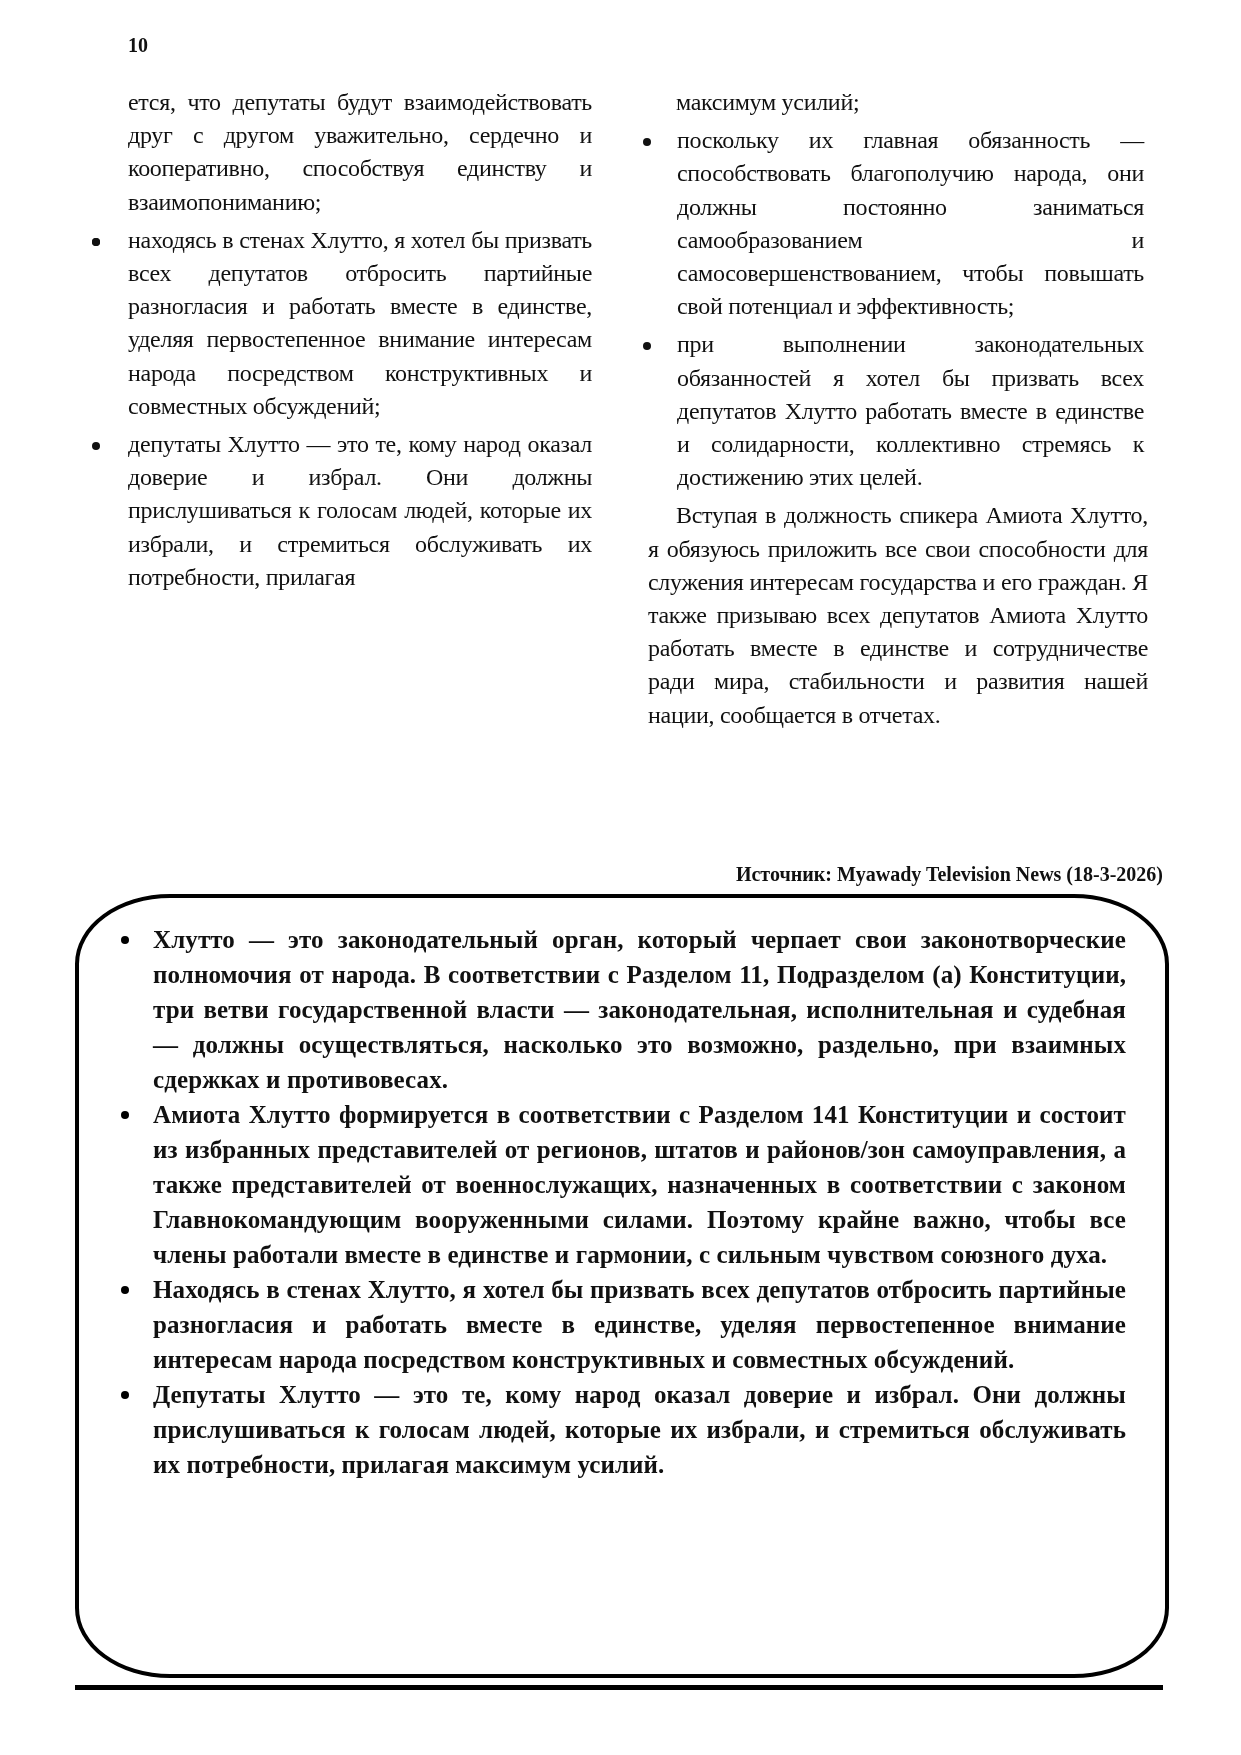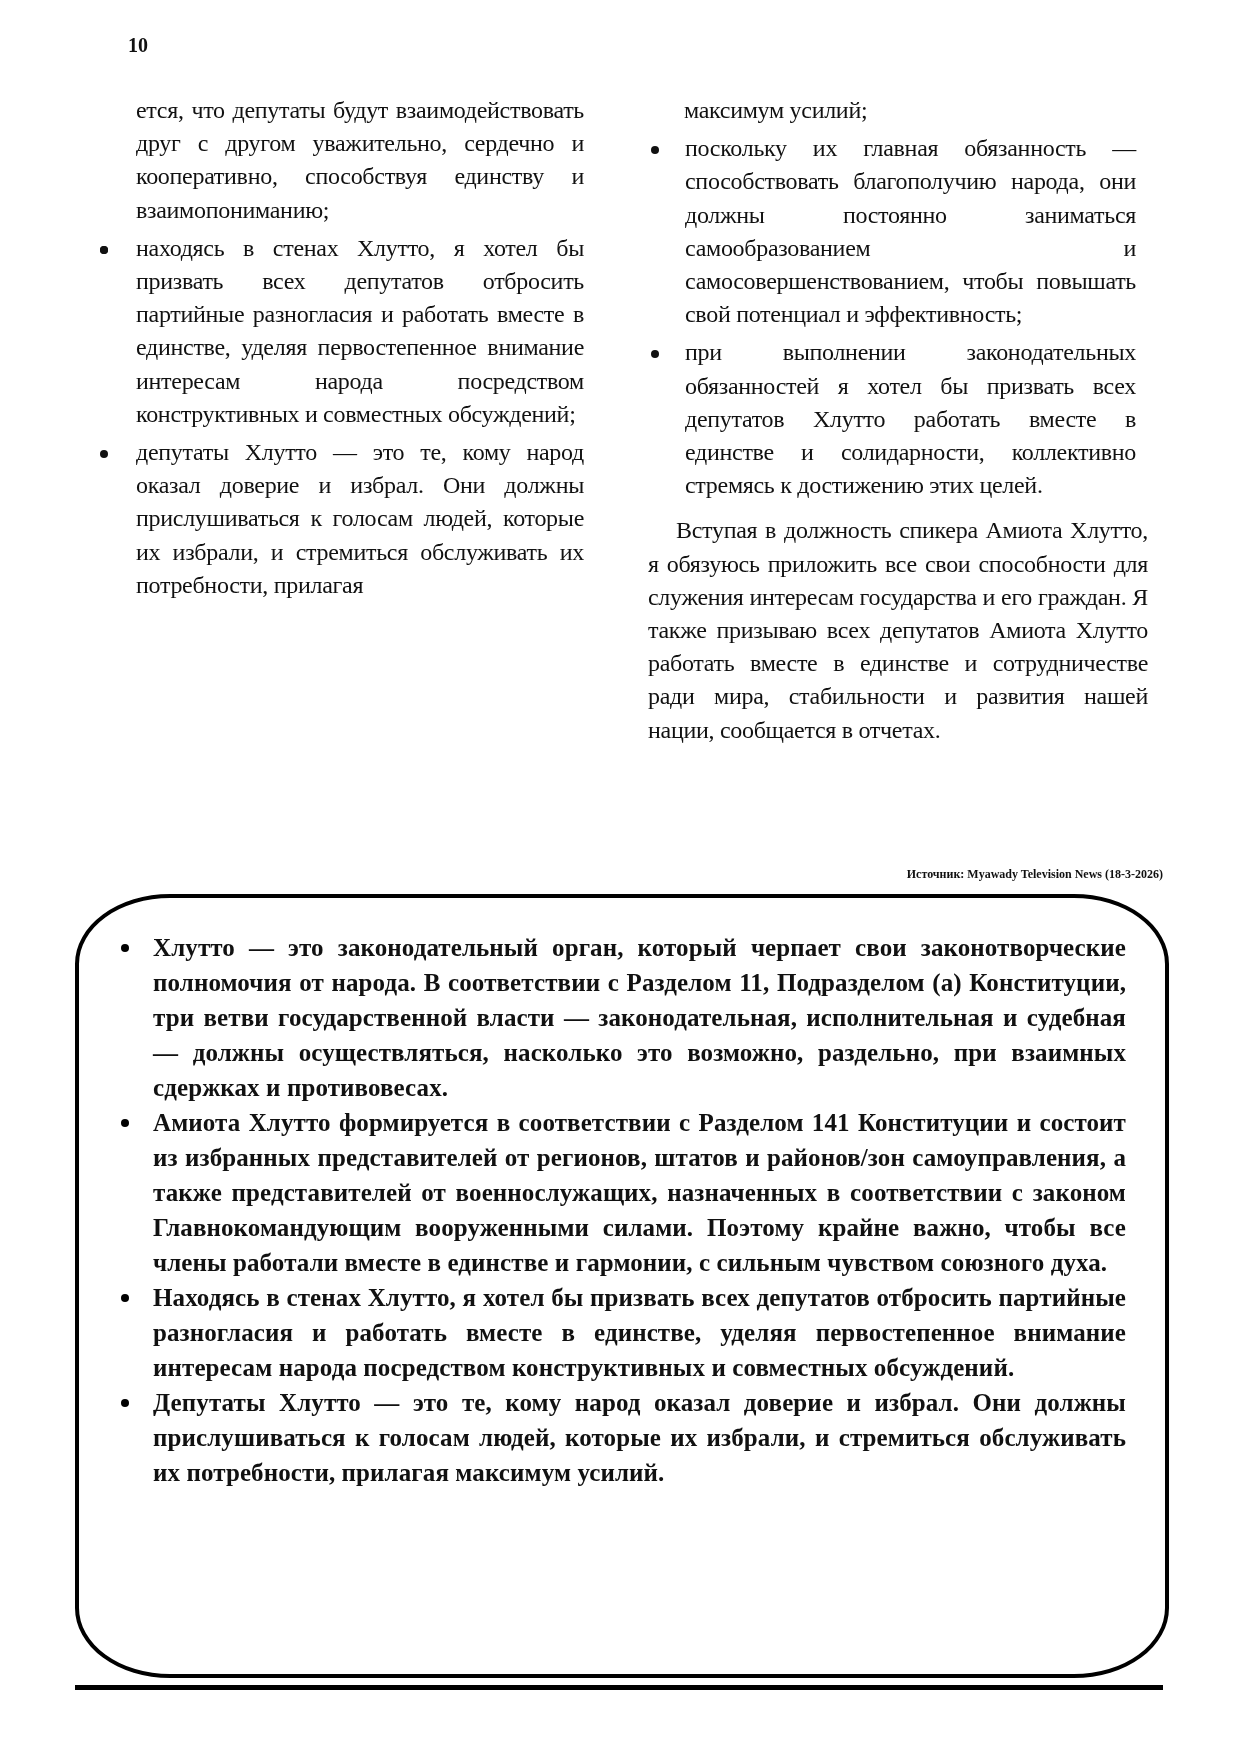--- a/index.html
+++ b/index.html
@@ -10,42 +10,42 @@
     .page-number {
       position: absolute; left: 80px; top: 33px;
       font-weight: bold; font-size: 20px; line-height: 24px; margin-left: 48px;
     }
     .col {
       position: absolute; top: 82px; font-size: 24px; line-height: 33.2px;
       text-align: justify; letter-spacing: -0.3px;
     }
     .col-left { left: 88px; width: 508px; }
     .col-right { left: 636px; width: 512px; }
-    .col ul { list-style: none; margin: 12px; padding: 0; }
+    .col ul { list-style: none; margin: 4px; padding: 0; }
     .col li { position: relative; padding-left: 36px; margin-bottom: 5px; }
     .col li .dot {
       position: absolute; left: 0; top: 14px; width: 8px; height: 8px;
       border-radius: 50%; background: #111;
     }
     .col li.cont { padding-left: 36px; }
     .col-right li { padding-left: 37px; }
     .col-right li .dot { left: 3px; }
     .col p.para { margin: 4px 0 0 12px; text-indent: 28px; }
     .source {
       position: absolute; right: 78px; top: 864px;
-      font-weight: bold; font-size: 12px; line-height: 20px; text-align: right;
+      font-weight: bold; font-size: 20px; line-height: 20px; text-align: right;
     }
     .box {
       position: absolute; left: 75px; top: 894px; width: 1086px; height: 776px;
       border: 4px solid #000; border-radius: 95px 95px 95px 95px / 70px 70px 70px 70px;
       box-sizing: content-box;
     }
     .box ul {
       list-style: none; margin: 0; padding: 0;
-      position: absolute; left: 42px; top: 32px; width: 1005px;
+      position: absolute; left: 42px; top: 24px; width: 1005px;
     }
     .box li {
       position: relative; padding-left: 32px;
       font-weight: bold; font-size: 25px; line-height: 35px;
       text-align: justify; letter-spacing: 0.1px;
     }
     .box li .dot {
       position: absolute; left: 0; top: 14px; width: 8px; height: 8px;
       border-radius: 50%; background: #000;
     }

